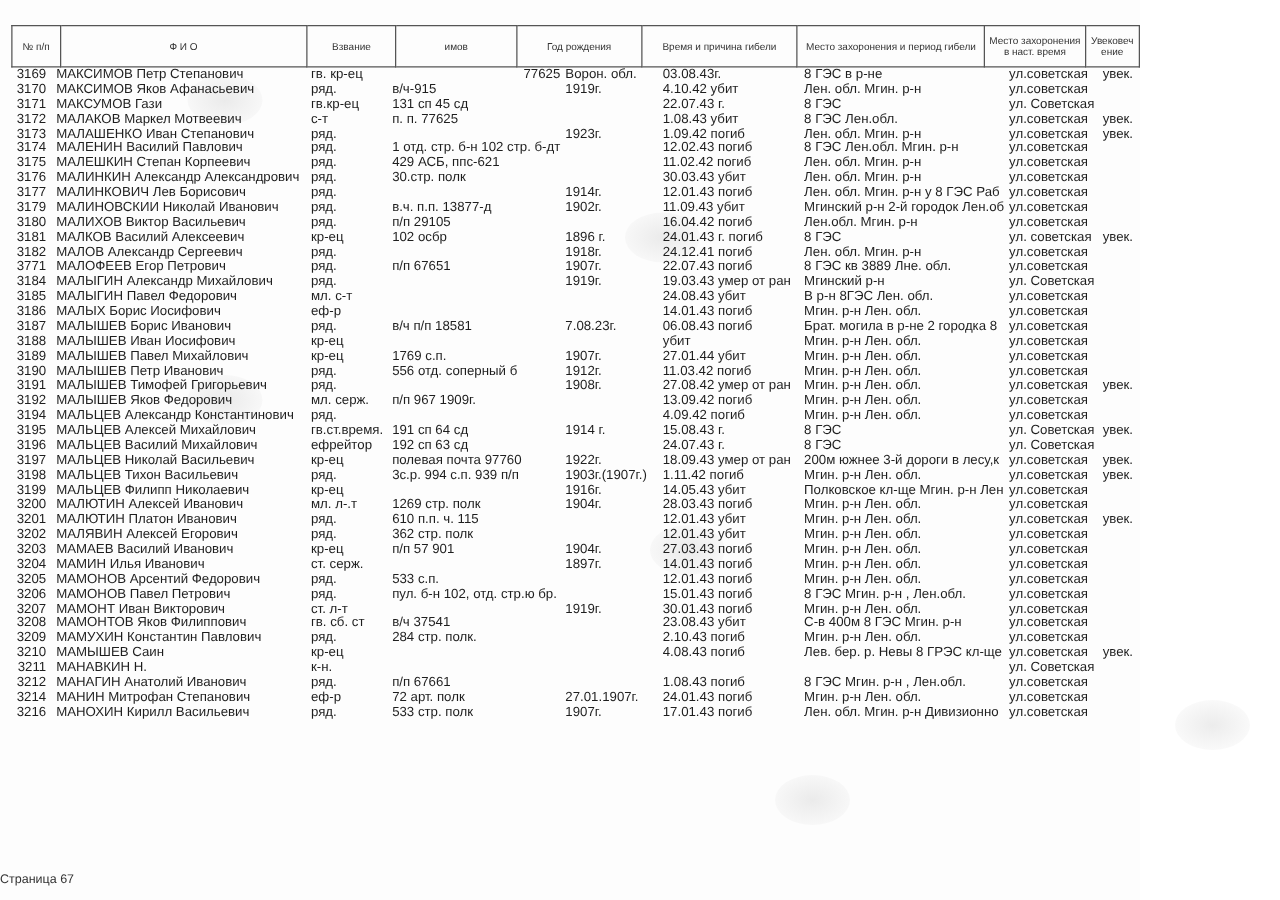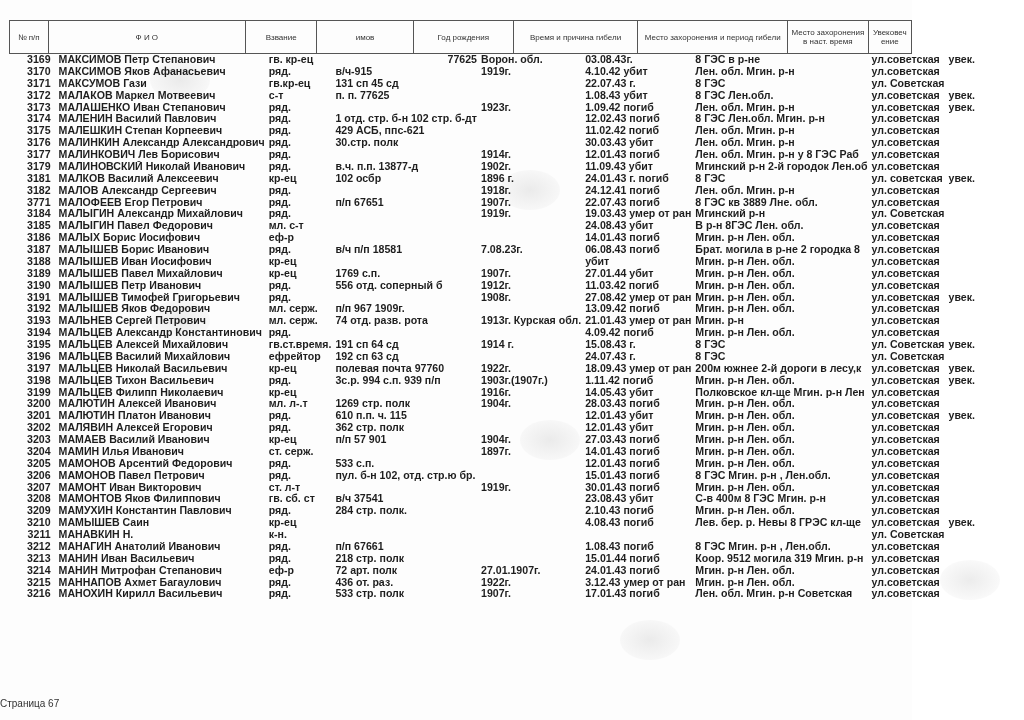--- a/index.html
+++ b/index.html
@@ -5,21 +5,21 @@
   html, body { margin:0; padding:0; background:#ffffff; }
   body { width:1024px; height:720px; overflow:hidden; position:relative;
          font-family:"Liberation Sans", sans-serif; color:#1a1a1a; }
   .page { position:absolute; left:0; top:0; width:912px; height:720px; background:#fdfdfd; }
   .watermark { position:absolute; width:60px; height:40px; border-radius:50%;
                background:radial-gradient(ellipse, rgba(200,200,200,0.35), rgba(255,255,255,0)); }
   table.hdr { position:absolute; left:9px; top:20px; border-collapse:collapse; table-layout:fixed; }
   table.hdr th { border:1px solid #555; font-weight:normal; font-size:8px; color:#333;
                  height:32px; padding:0 2px; text-align:center; vertical-align:middle; line-height:9px;
                  overflow:hidden; }
-  table.rows { position:absolute; left:25px; top:54px; border-collapse:collapse; table-layout:fixed;font-weight:bold; }
+  table.rows { position:absolute; left:9px; top:54px; border-collapse:collapse; table-layout:fixed; }
   table.rows td { font-size:10.6px; height:11.87px; line-height:11.87px; padding:0 2px;
                   white-space:nowrap; overflow:hidden; vertical-align:middle; color:#1e1e1e; }
   td.num { text-align:right; padding-right:6px !important; }
   td.right { text-align:right;margin-top:29px; }
   .c0{width:42px}.c1{width:222px}.c2{width:76px}.c3{width:106px}.c4{width:108px}
   .c5{width:136px}.c6{width:163px}.c7{width:84px}.c8{width:44px}
   .footer { position:absolute; left:0; width:1024px; top:698px; text-align:left; font-size:10px; color:#333; }
 </style>
 </head>
 <body>
@@ -176,20 +176,31 @@
           <td>МАЛИНОВСКИЙ Николай Иванович</td>
           <td>ряд.</td>
           <td>в.ч. п.п. 13877-д</td>
           <td>1902г.</td>
           <td>11.09.43 убит</td>
           <td>Мгинский р-н 2-й городок Лен.об</td>
           <td>ул.советская</td>
           <td></td>
         </tr>
         <tr>
+          <td class="num">3180</td>
+          <td>МАЛИХОВ Виктор Васильевич</td>
+          <td>ряд.</td>
+          <td>п/п 29105</td>
+          <td></td>
+          <td>16.04.42 погиб</td>
+          <td>Лен.обл. Мгин. р-н</td>
+          <td>ул.советская</td>
+          <td></td>
+        </tr>
+        <tr>
           <td class="num">3181</td>
           <td>МАЛКОВ Василий Алексеевич</td>
           <td>кр-ец</td>
           <td>102 осбр</td>
           <td>1896 г.</td>
           <td>24.01.43 г. погиб</td>
           <td>8 ГЭС</td>
           <td>ул. советская</td>
           <td>увек.</td>
         </tr>
@@ -304,31 +315,20 @@
           <td>увек.</td>
         </tr>
         <tr>
           <td class="num">3192</td>
           <td>МАЛЫШЕВ Яков Федорович</td>
           <td>мл. серж.</td>
           <td>п/п 967 1909г.</td>
           <td></td>
           <td>13.09.42 погиб</td>
           <td>Мгин. р-н Лен. обл.</td>
-          <td>ул.советская</td>
-          <td></td>
-        </tr>
-        <tr>
-          <td class="num">3193</td>
-          <td>МАЛЬНЕВ Сергей Петрович</td>
-          <td>мл. серж.</td>
-          <td>74 отд. разв. рота</td>
-          <td>1913г. Курская обл.</td>
-          <td>21.01.43 умер от ран</td>
-          <td>Мгин. р-н</td>
           <td>ул.советская</td>
           <td></td>
         </tr>
         <tr>
           <td class="num">3194</td>
           <td>МАЛЬЦЕВ Александр Константинович</td>
           <td>ряд.</td>
           <td></td>
           <td></td>
           <td>4.09.42 погиб</td>
@@ -358,21 +358,21 @@
           <td>ул. Советская</td>
           <td></td>
         </tr>
         <tr>
           <td class="num">3197</td>
           <td>МАЛЬЦЕВ Николай Васильевич</td>
           <td>кр-ец</td>
           <td>полевая почта 97760</td>
           <td>1922г.</td>
           <td>18.09.43 умер от ран</td>
-          <td>200м южнее 2-й дороги в лесу,к</td>
+          <td>200м южнее 3-й дороги в лесу,к</td>
           <td>ул.советская</td>
           <td>увек.</td>
         </tr>
         <tr>
           <td class="num">3198</td>
           <td>МАЛЬЦЕВ Тихон Васильевич</td>
           <td>ряд.</td>
           <td>3с.р. 994 с.п. 939 п/п</td>
           <td>1903г.(1907г.)</td>
           <td>1.11.42 погиб</td>
@@ -528,60 +528,38 @@
           <td>МАНАГИН Анатолий Иванович</td>
           <td>ряд.</td>
           <td>п/п 67661</td>
           <td></td>
           <td>1.08.43 погиб</td>
           <td>8 ГЭС Мгин. р-н , Лен.обл.</td>
           <td>ул.советская</td>
           <td></td>
         </tr>
         <tr>
-          <td class="num">3213</td>
-          <td>МАНИН Иван Васильевич</td>
-          <td>ряд.</td>
-          <td>218 стр. полк</td>
-          <td></td>
-          <td>15.01.44 погиб</td>
-          <td>Коор. 9512 могила 319 Мгин. р-н</td>
-          <td>ул.советская</td>
-          <td></td>
-        </tr>
-        <tr>
           <td class="num">3214</td>
           <td>МАНИН Митрофан Степанович</td>
           <td>еф-р</td>
           <td>72 арт. полк</td>
           <td>27.01.1907г.</td>
           <td>24.01.43 погиб</td>
           <td>Мгин. р-н Лен. обл.</td>
           <td>ул.советская</td>
           <td></td>
         </tr>
         <tr>
-          <td class="num">3215</td>
-          <td>МАННАПОВ Ахмет Багаулович</td>
-          <td>ряд.</td>
-          <td>436 от. раз.</td>
-          <td>1922г.</td>
-          <td>3.12.43 умер от ран</td>
-          <td>Мгин. р-н Лен. обл.</td>
-          <td>ул.советская</td>
-          <td></td>
-        </tr>
-        <tr>
           <td class="num">3216</td>
           <td>МАНОХИН Кирилл Васильевич</td>
           <td>ряд.</td>
           <td>533 стр. полк</td>
           <td>1907г.</td>
           <td>17.01.43 погиб</td>
-          <td>Лен. обл. Мгин. р-н Советская</td>
+          <td>Лен. обл. Мгин. р-н Дивизионно</td>
           <td>ул.советская</td>
           <td></td>
         </tr>
       </tbody>
   </table>
 
   <div class="footer">Страница 67</div>
 </div>
 
 </body></html>

